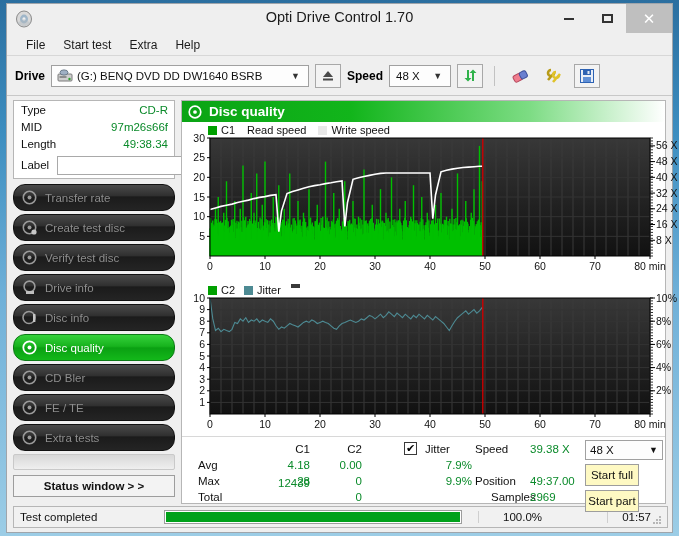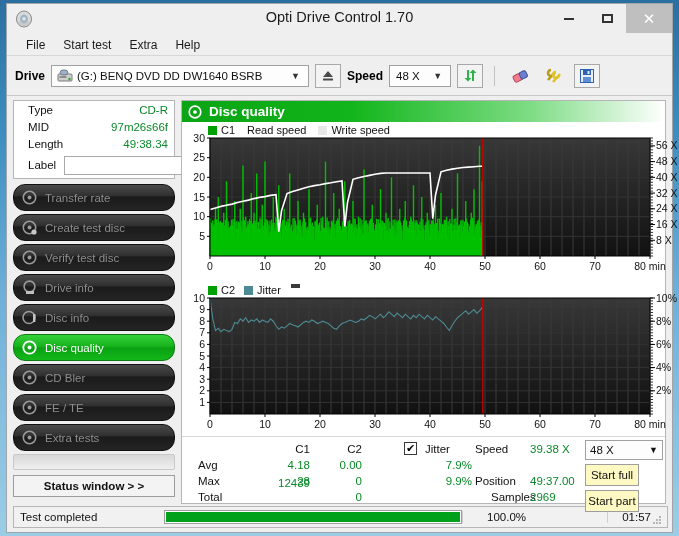--- a/index.html
+++ b/index.html
@@ -110,21 +110,21 @@
     border-bottom: 1px solid #ddd;
   }
   #disc-head .t { font-size: 12px; font-weight: bold; color: #000; }
   #refresh-btn {
     margin-left: auto; width: 22px; height: 20px;
     border: 1px solid #a8a8a8; background: #f0f0f0;
     display: flex; align-items: center; justify-content: center;
   }
   .disc-row {
     display: flex; align-items: center;
-    font-size: 11.5px; padding: 1px 6px 1px 14px;
+    font-size: 11.5px; padding: 1px 6px 1px 7px;
     height: 17px;
   }
   .disc-row .k { color: #111; }
   .disc-row .v { margin-left: auto; color: #0a8a2a; }
   #label-row { height: 26px; padding-right: 3px; }
   #label-input {
     margin-left: 8px; flex: 1; height: 19px;
     border: 1px solid #a9a9a9; background: #fff;
     font-size: 11px; padding: 0 3px; color: #111;
   }
@@ -215,21 +215,21 @@
     border: 1px solid #b6b6b6; background: #f1f1f1;
     display: flex; align-items: center;
     font-size: 11.5px; color: #111;
   }
   #status-text { padding-left: 6px; width: 150px; }
   #progress-outer {
     width: 298px; height: 14px; border: 1px solid #9d9d9d;
     background: #fff; padding: 1px;
   }
   #progress-fill { height: 100%; background: #00a11a; }
-  #progress-pct { width: 60px; text-align: center; padding-left: 24px; border-left: 1px solid #cfcfcf; margin-left: 0;}
+  #progress-pct { width: 60px; text-align: center; padding-left: 24px; border-left: 1px solid #cfcfcf; margin-left: 16px;}
   #elapsed { margin-left: auto; padding-right: 16px; border-left: 1px solid #cfcfcf; padding-left: 14px;}
   #grip { position: absolute; right: 10px; bottom: 8px; }
 </style>
 </head>
 <body>
 
 <div id="window">
 
   <div id="titlebar">
     <svg id="app-icon" viewBox="0 0 18 18">

